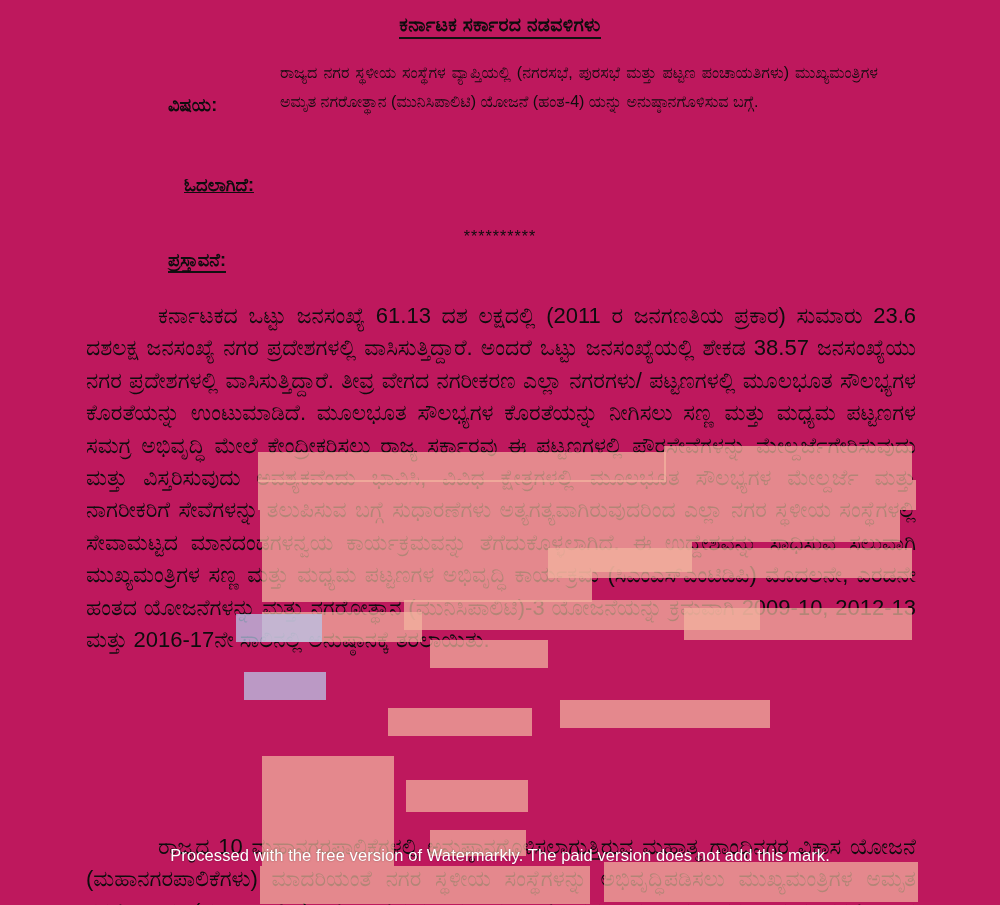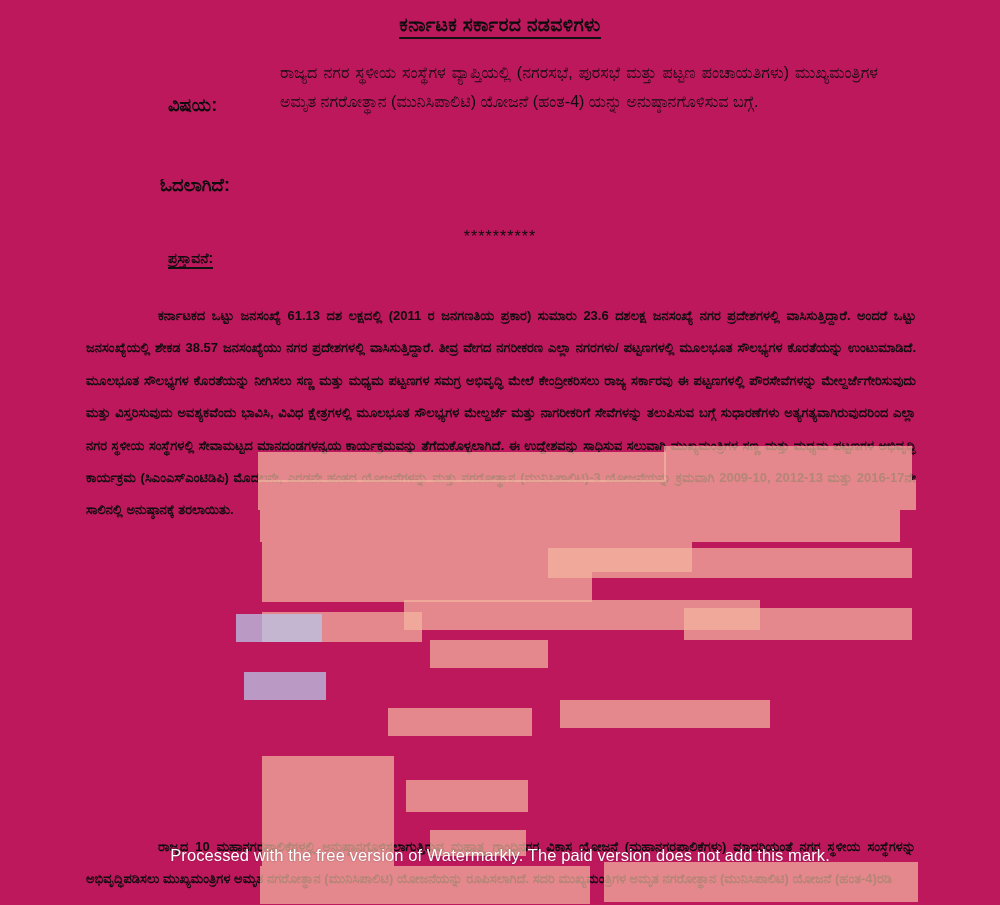--- a/index.html
+++ b/index.html
@@ -60,56 +60,55 @@
     font-size: 16px;
     text-align: justify;
     text-align-last: left;
     line-height: 29px;
   }
 
   #subject-row { top: 58px; left: 168px; width: 720px; }
   #subject-row .field-label { width: 112px; flex: 0 0 112px; }
   #subject-row .field-value { width: 598px; }
 
-  #reference-row { top: 175px; left: 160px; width: 760px; }
+  #reference-row { top: 175px; left: 184px; width: 760px; text-decoration: underline; }
   #reference-row .field-label { width: 122px; flex: 0 0 122px; }
   #reference-row .field-value { width: 636px; line-height: 26px; }
 
   .asterisks {
     position: absolute;
     top: 228px;
     left: 0;
     width: 1000px;
     text-align: center;
     font-size: 16px;
     letter-spacing: 1px;
   }
 
   .section-heading {
     position: absolute;
     top: 250px;
     left: 168px;
-    font-size: 14px;
+    font-size: 18px;
     font-weight: bold;
   }
   .section-heading span {
     border-bottom: 2px solid #111;
     padding-bottom: 1px;
   }
 
   .body-para {
     position: absolute;
     left: 86px;
     width: 830px;
-    font-size: 13px;
+    font-size: 22px;
     line-height: 32.4px;
     text-align: justify;
     text-align-last: left;
     text-indent: 72px;
-    font-weight: bold;
   }
   #para-1 { top: 300px; }
   #para-2 { top: 831px; }
 
   
   .blob {
     position: absolute;
     pointer-events: none;
   }
   .blob.salmon { background: #f2b4a0; opacity: 0.72; }

